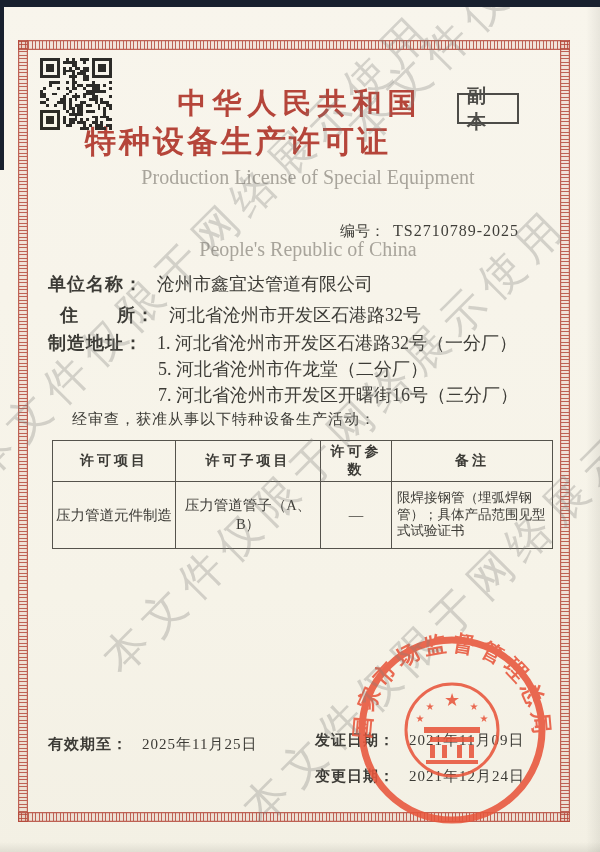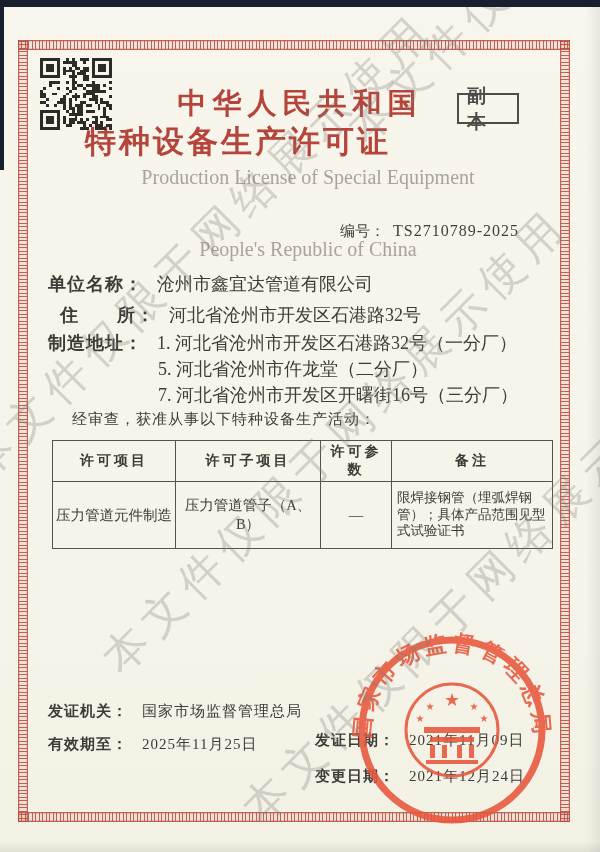--- a/index.html
+++ b/index.html
@@ -362,23 +362,20 @@
       </tr>
       <tr class="row-main">
         <td class="c1">压力管道元件制造</td>
         <td class="c2">压力管道管子（A、B）</td>
         <td class="c3">—</td>
         <td class="c4 remark">限焊接钢管（埋弧焊钢管）；具体产品范围见型式试验证书</td>
       </tr>
     </tbody>
   </table>
 
-  <div class="b-fld f-issuer">
-    <span class="lab">发证机关：</span><span class="val">国家市场监督管理总局</span>
-  </div>
   <div class="b-fld f-valid">
     <span class="lab">有效期至：</span><span class="val">2025年11月25日</span>
   </div>
   <div class="b-fld f-issued">
     <span class="lab">发证日期：</span><span class="val">2021年11月09日</span>
   </div>
   <div class="b-fld f-changed">
     <span class="lab">变更日期：</span><span class="val">2021年12月24日</span>
   </div>
 

